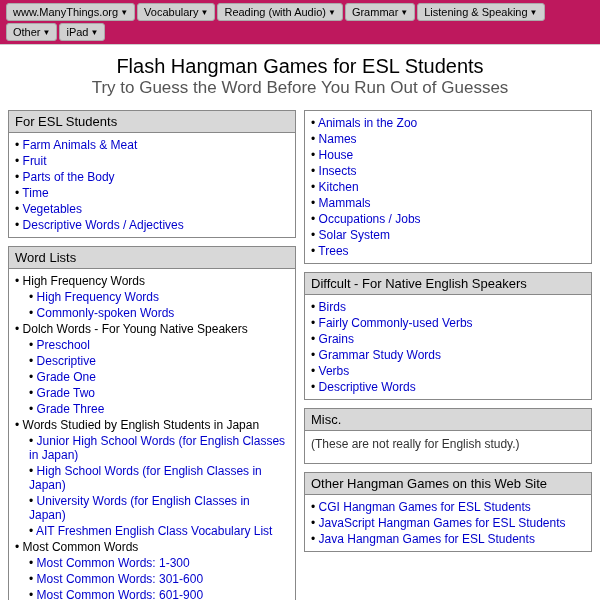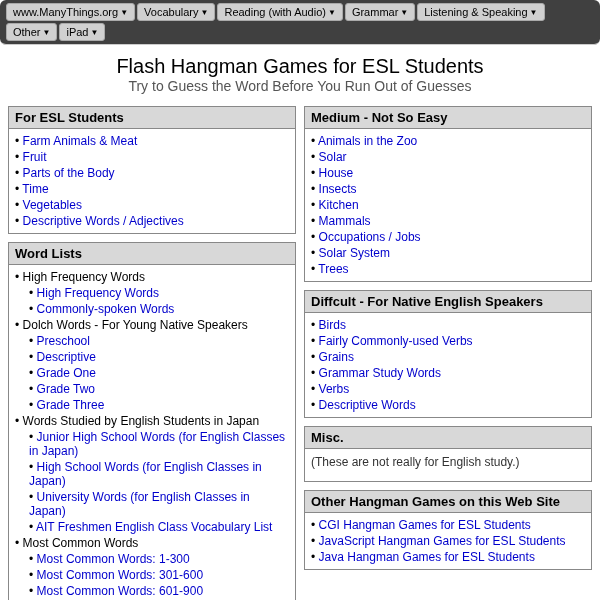--- a/index.html
+++ b/index.html
@@ -6,28 +6,27 @@
     body {
       font-family: Arial, sans-serif;
       font-size: 13px;
       background: #fff;
       color: #000;
       width: 600px;
     }
 
     
     .navbar {
-      background: #404040;
+      background: #be185d;
       border-bottom: 1px solid #ccc;
       padding: 3px 6px;
       display: flex;
       gap: 2px;
       flex-wrap: wrap;
       align-items: center;
-      border-radius: 6px;
     }
     .nav-item {
       background: #d0d0d0;
       border: 1px solid #aaa;
       border-radius: 3px;
       padding: 2px 6px;
       font-size: 11px;
       cursor: pointer;
       display: flex;
       align-items: center;
@@ -39,21 +38,21 @@
     .page-header {
       text-align: center;
       padding: 10px 0 6px 0;
     }
     .page-title {
       font-size: 20px;
       font-weight: normal;
       color: #000;
     }
     .page-subtitle {
-      font-size: 14px;
+      font-size: 17px;
       color: #555;
     }
 
     
     .main-content {
       display: flex;
       gap: 8px;
       padding: 6px 8px;
     }
     .col-left { flex: 1; }
@@ -61,21 +60,21 @@
 
     
     .section-box {
       border: 1px solid #888;
       margin-bottom: 8px;
     }
     .section-header {
       background: #d8d8d8;
       border-bottom: 1px solid #888;
       padding: 3px 6px;
-      font-weight: bold;
+      font-weight: normal;
       font-size: 13px;
     }
     .section-body {
       padding: 4px 6px;
     }
 
     
     ul.main-list {
       list-style: none;
       padding: 0;
@@ -218,25 +217,24 @@
         <div class="wl-item">Selected Vocabulary</div>
 
       </div>
     </div>
 
   </div>
 
   <div class="col-right">
 
     <div class="section-box">
-      <div class="section-header">Medium - Not So Easy</div>
       <div class="section-body">
         <ul class="main-list">
           <li><a>Animals in the Zoo</a></li>
-          <li><a>Solar</a></li>
+          <li><a>Names</a></li>
           <li><a>House</a></li>
           <li><a>Insects</a></li>
           <li><a>Kitchen</a></li>
           <li><a>Mammals</a></li>
           <li><a>Occupations / Jobs</a></li>
           <li><a>Solar System</a></li>
           <li><a>Trees</a></li>
         </ul>
       </div>
     </div>

